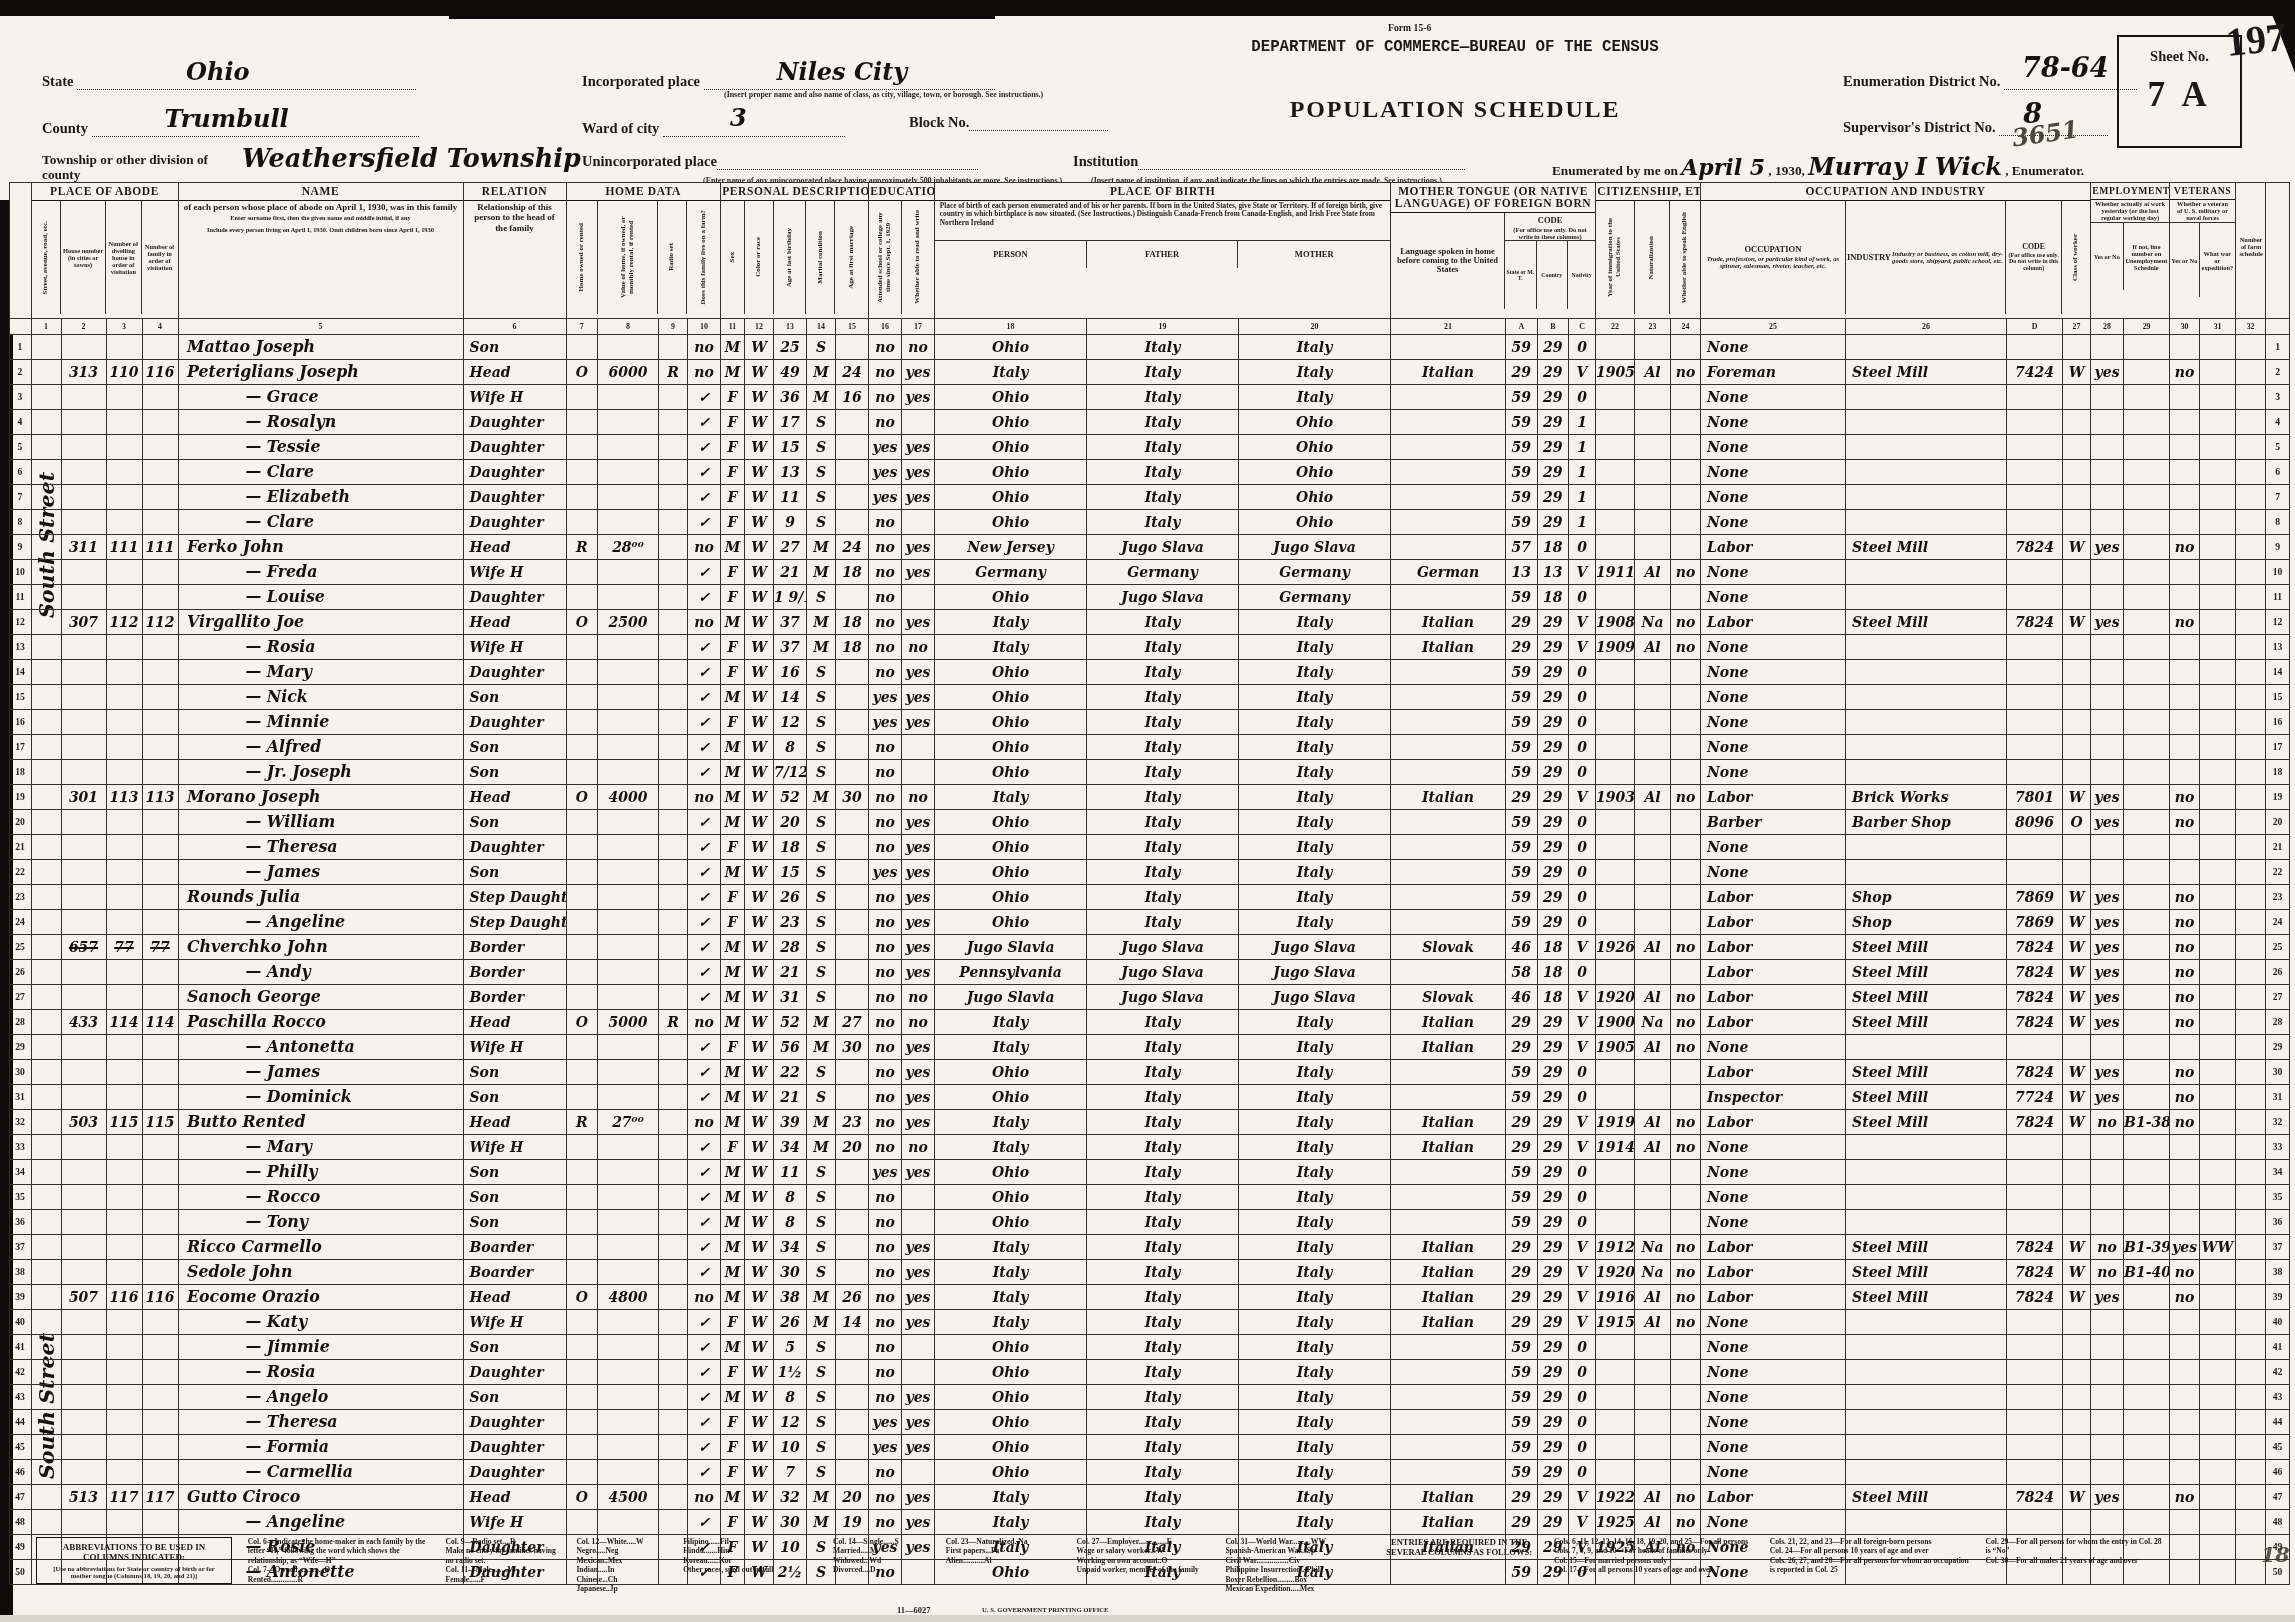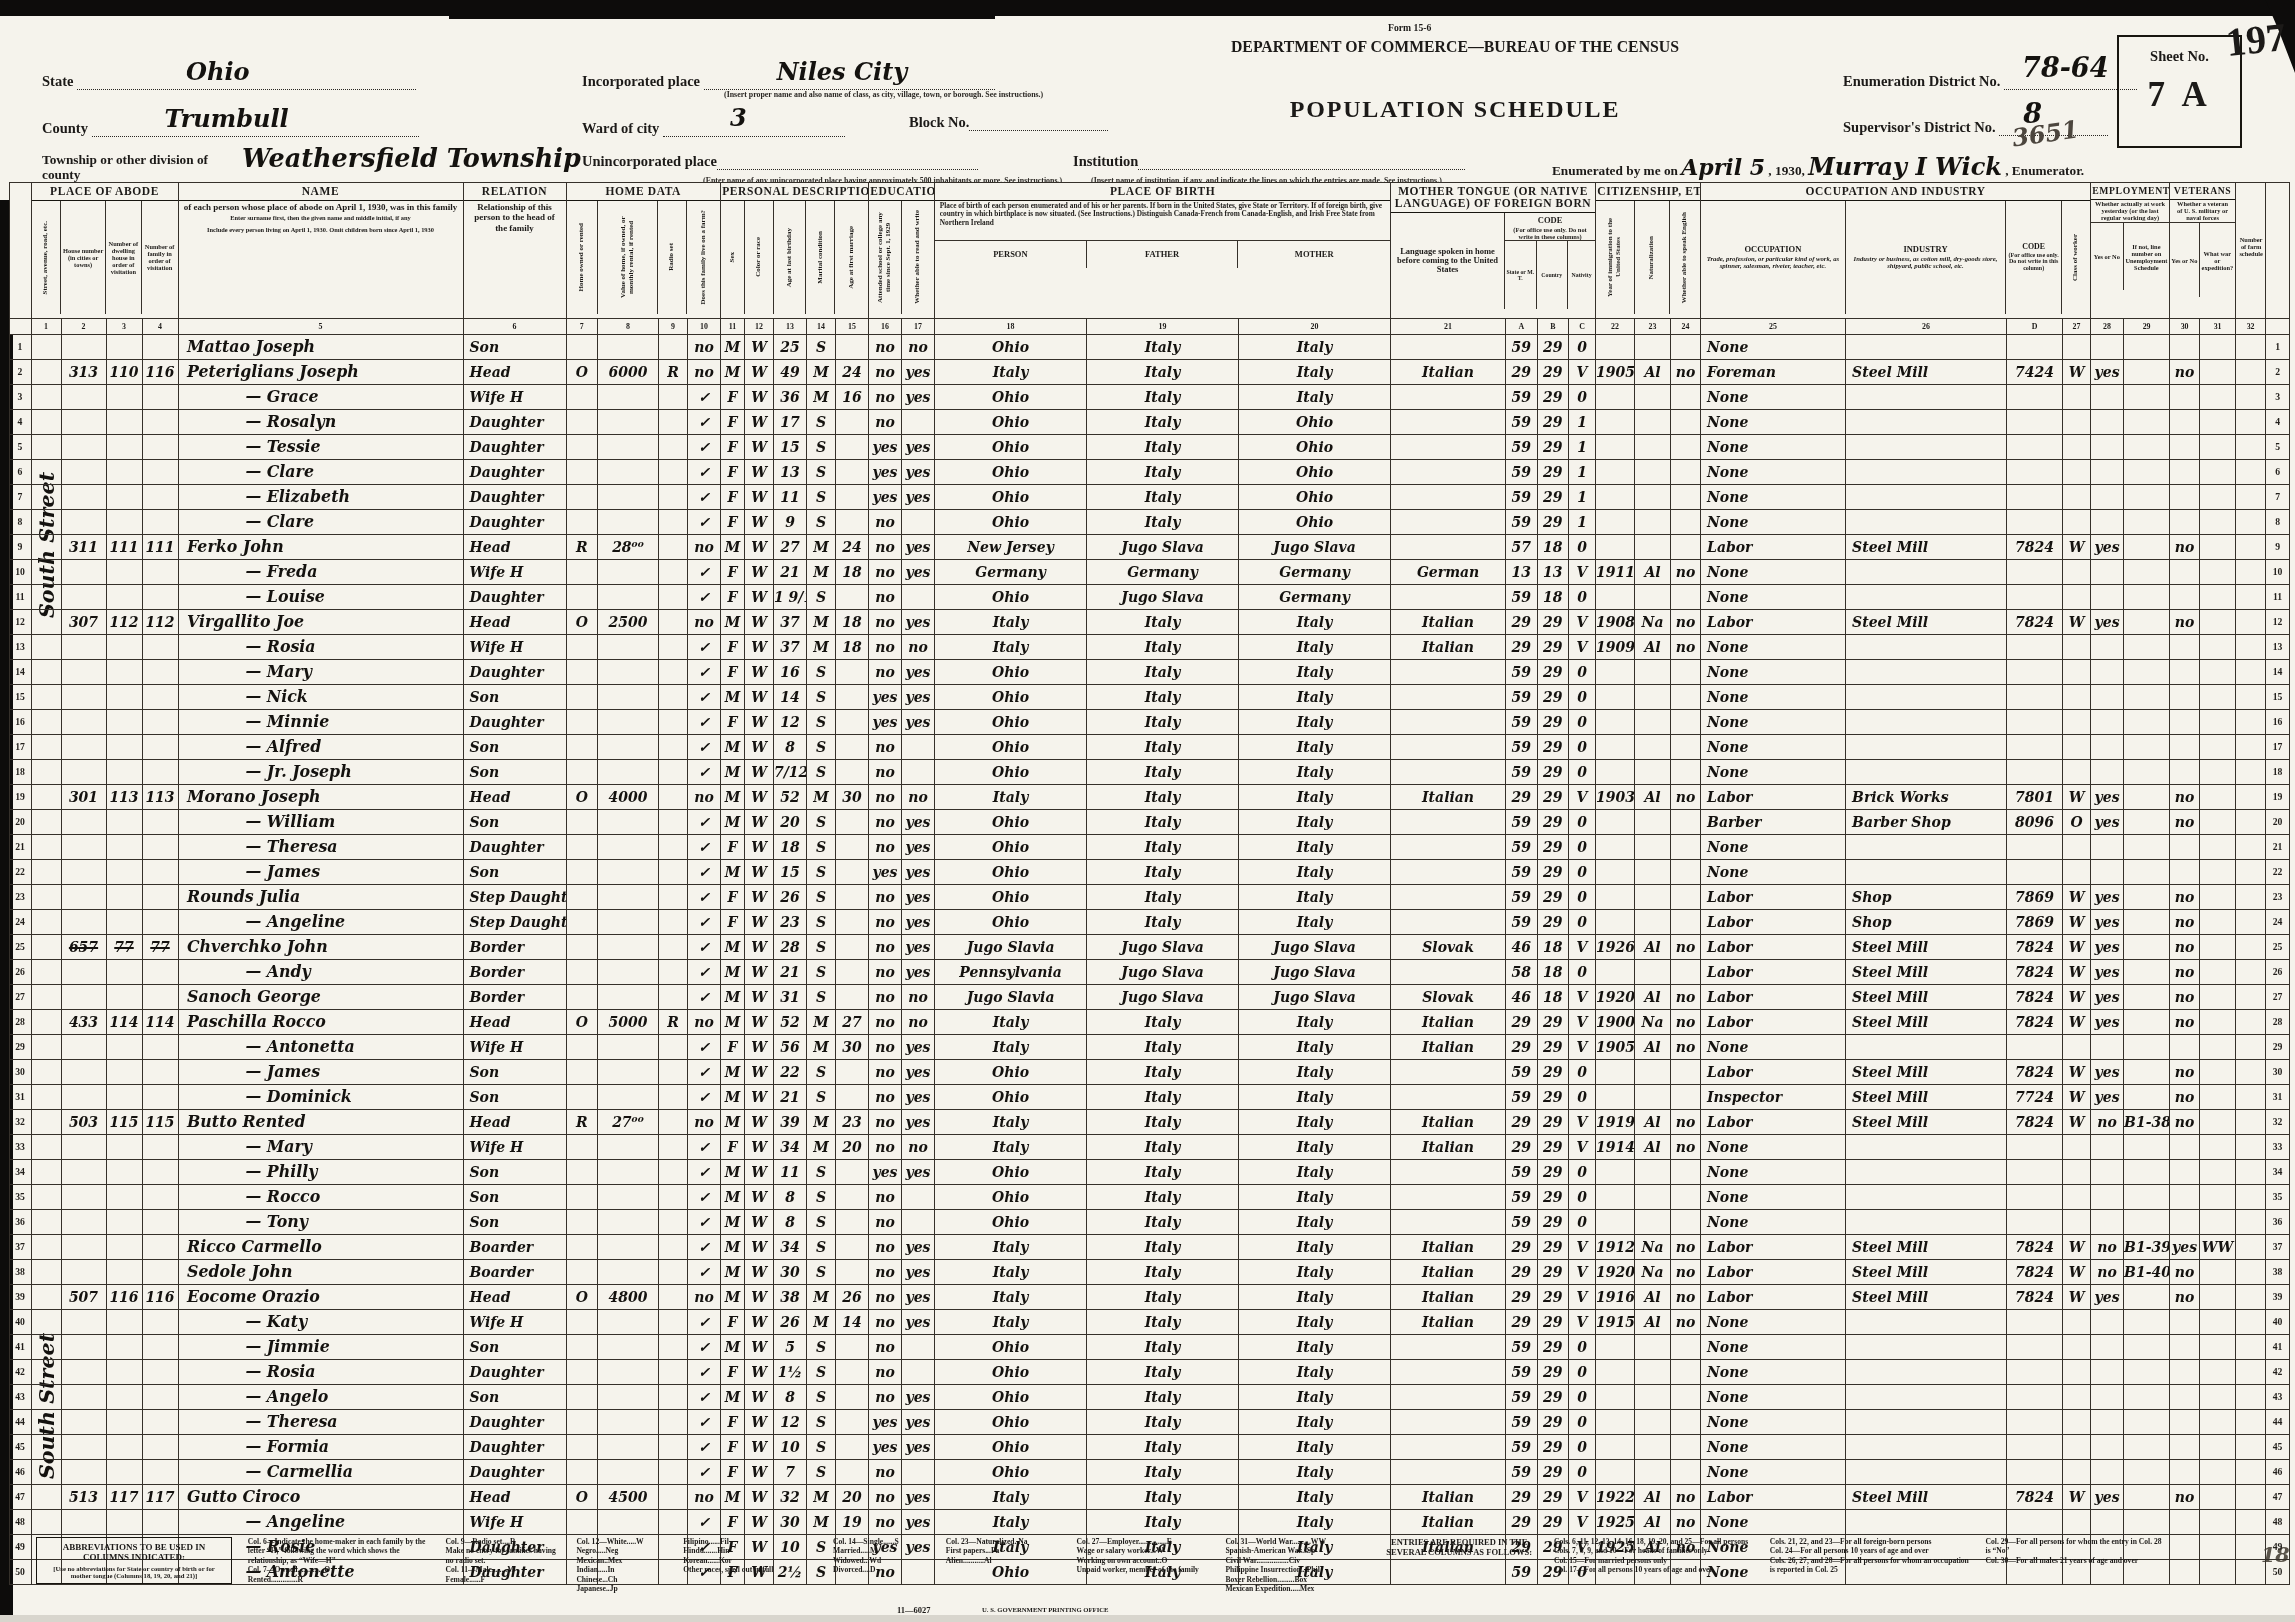--- a/index.html
+++ b/index.html
@@ -56,21 +56,21 @@
 <body>
 
 <div id="page">
   <div class="scan-top"></div>
   <div class="scan-top2"></div>
   <div class="scan-left"></div>
   <div class="scan-corner"></div>
   <div class="scan-bottom"></div>
 
   <div class="fld" style="left:1388px;top:22px;font-size:9.7px;">Form 15-6</div>
-  <div class="fld ctr" style="left:1152px;top:38px;width:606px;font-size:15.8px;">DEPARTMENT OF COMMERCE—BUREAU OF THE CENSUS</div>
+  <div class="fld ctr" style="left:1152px;top:38px;width:606px;font-size:15.8px;font-family:Liberation Mono, monospace;">DEPARTMENT OF COMMERCE—BUREAU OF THE CENSUS</div>
   <div class="fld ctr" style="left:1182px;top:96px;width:546px;font-size:24px;letter-spacing:1.8px;">POPULATION SCHEDULE</div>
 
   <div class="fld" style="left:42px;top:67px;">
     <span>State</span>
     <span class="dot" style="width:339px;"><span class="hw hwv" style="position:relative;top:-4.8px;left:109px;">Ohio</span></span>
   </div>
   <div class="fld" style="left:42px;top:114px;">
     <span>County</span>
     <span class="dot" style="width:327px;"><span class="hw hwv" style="position:relative;top:-4.8px;left:73px;">Trumbull</span></span>
   </div>
@@ -278,21 +278,21 @@
               </div>
           </div>
         </th>
         <th colspan="4">
           <div class="grp-title">OCCUPATION AND INDUSTRY</div>
           <div class="subwrap" style="height:113px;">
             <div class="subcell" style="width:145px;flex-direction:column;white-space:normal;">
               <b style="font-size:8.5px;">OCCUPATION</b>
               <span style="font-size:6.7px;font-style:italic;">Trade, profession, or particular kind of work, as spinner, salesman, riveter, teacher, etc.</span>
             </div>
-            <div class="subcell" style="width:161px;flex-direction:column;white-space:normal;">
+            <div class="subcell" style="width:161px;flex-direction:row;white-space:normal;">
               <b style="font-size:8.5px;">INDUSTRY</b>
               <span style="font-size:6.7px;font-style:italic;">Industry or business, as cotton mill, dry-goods store, shipyard, public school, etc.</span>
             </div>
             <div class="subcell" style="width:56px;flex-direction:column;white-space:normal;">
               <b style="font-size:7.9px;">CODE</b>
               <span style="font-size:6px;">(For office use only.  Do not write in this column)</span>
             </div>
             <div class="subcell" style="width:28px;">
                 <span class="v">Class of worker</span>
               </div>

